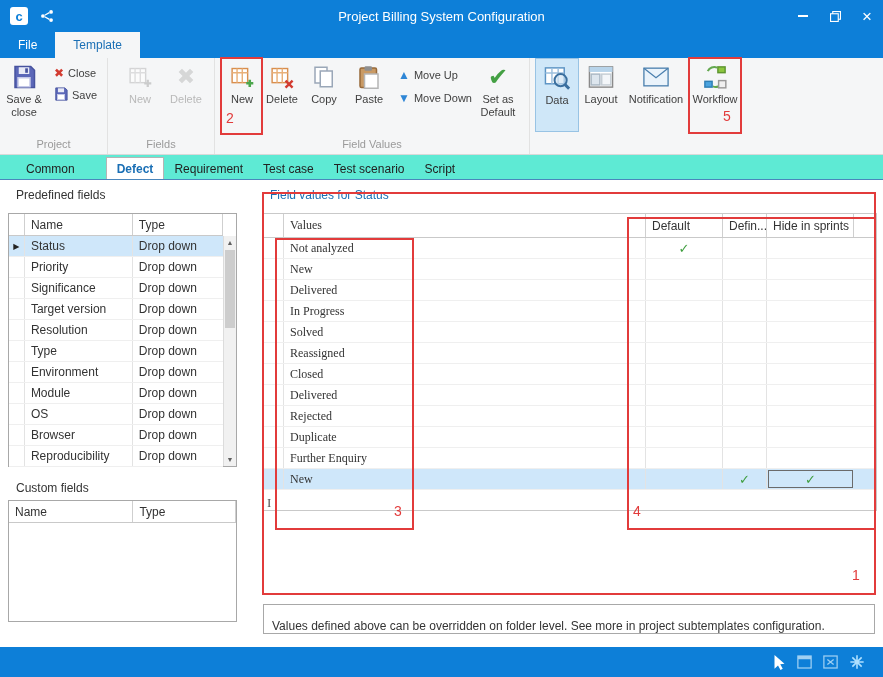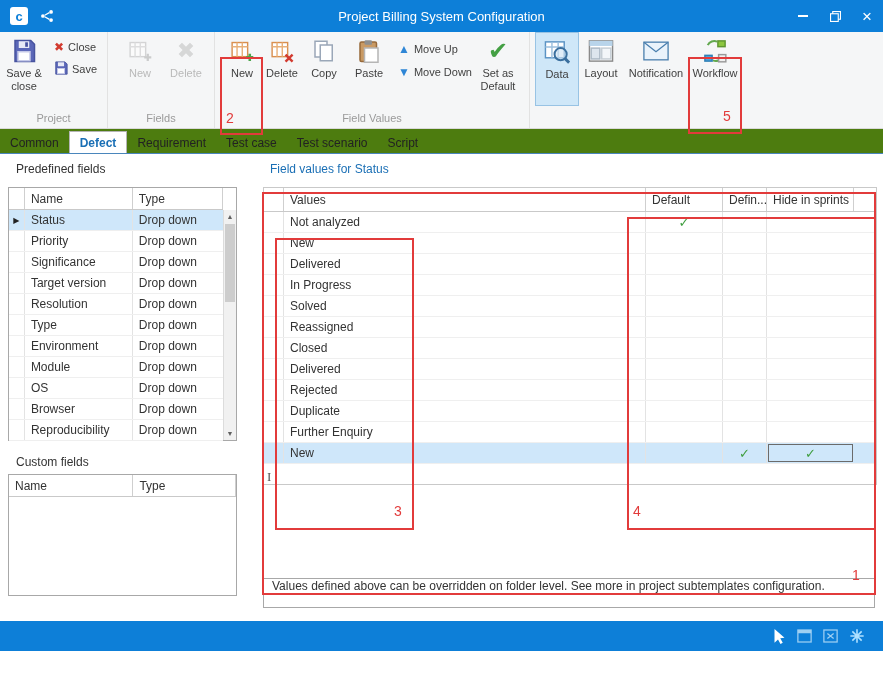--- a/index.html
+++ b/index.html
@@ -40,23 +40,23 @@
   .sm-col { display: flex; flex-direction: column; gap: 7px; padding: 8px 0 0 6px; width: 54px; }
   .rbtn-sm { display: flex; align-items: center; gap: 4px; font-size: 11px; color: #3f3f3f; white-space: nowrap; }
   .move-col { display: flex; flex-direction: column; gap: 9px; padding: 10px 0 0 6px; width: 78px; }
   .xred { color: #d23b30; font-size: 12px; font-weight: bold; }
   .bigx { font-size: 22px; color: #bdbdbd; line-height: 26px; }
   .bigcheck { font-size: 24px; color: #44a044; line-height: 28px; }
   .arrow-up, .arrow-down { color: #2e86d6; font-size: 12px; }
   .mleft4 { }
 
   
-  .cat-tabs { height: 25px; background: #4d7c0f; border-bottom: 1px solid #4a86bc; display: flex; align-items: flex-end; padding-left: 0; }
+  .cat-tabs { height: 25px; background: #5eead4; border-bottom: 1px solid #4a86bc; display: flex; align-items: flex-end; padding-left: 16px; }
   .ctab { padding: 4px 10px 3px; font-size: 12px; color: #222; }
-  .ctab.active { color: #1a6fb5; font-weight: bold; border: 1px solid #b5b5b5; border-bottom: none; background: #fff; }
+  .ctab.active { color: #1a6fb5; font-weight: bold; border: 1px solid #b5b5b5; border-bottom: none; background: #fff; margin-left: 21px; }
 
   
   .main { position: relative; height: 467px; background: #fff; }
   .panel-title { position: absolute; font-size: 12px; color: #333; }
   .panel-title.blue { color: #1a6fb5; }
 
   .grid { position: absolute; background: #fff; border: 1px solid #a8a8a8; }
   .grow { display: flex; height: 21px; border-bottom: 1px solid #efefef; align-items: stretch; }
   .gcell { padding: 0 6px; display: flex; align-items: center; border-right: 1px solid #e3e3e3; overflow: hidden; white-space: nowrap; }
   .ghead { height: 22px; border-bottom: 1px solid #c9c9c9; }
@@ -70,28 +70,28 @@
   .varrow { height: 13px; display: flex; align-items: center; justify-content: center; font-size: 7px; color: #606060; }
   .varrow.down { position: absolute; bottom: 0; left: 0; right: 0; }
   .vthumb { position: absolute; top: 14px; left: 1px; right: 1px; height: 78px; background: #cdcdcd; }
 
   .custom { left: 8px; top: 320px; width: 229px; height: 122px; }
   .cu-name { width: 125px; } .cu-type { width: 103px; border-right: none; }
 
   .values-grid { left: 263px; top: 33px; width: 614px; height: 298px; border: 1px solid #c9c9c9; }
   .values-grid .ghead { height: 24px; }
   .vind { width: 20px; border-right: 1px solid #e3e3e3; }
-  .c-val { width: 362px; }
+  .c-val { width: 362px; font-family: Liberation Serif, serif; }
   .c-def { width: 77px; } .c-dfn { width: 44px; } .c-hide { width: 87px; border-right: none; }
   .chk { justify-content: center; }
   .check { color: #3f9e3f; font-size: 13px; font-weight: bold; }
   .hdr-check { margin-left: 6px; }
   .cell-focus { outline: 1px solid #6b6b6b; outline-offset: -2px; }
 
-  .note-box { position: absolute; left: 263px; top: 424px; width: 612px; height: 30px; border: 1px solid #a8a8a8; display: flex; align-items: flex-start; padding: 0 8px; font-size: 12px; color: #333; background: #fff; }
+  .note-box { position: absolute; left: 263px; top: 424px; width: 612px; height: 30px; border: 1px solid #a8a8a8; display: flex; align-items: flex-end; padding: 0 8px; font-size: 12px; color: #333; background: #fff; }
 
   .ibeam { position: absolute; left: 267px; top: 315px; font-family: "Liberation Serif", serif; font-size: 13px; color: #555; z-index: 30; }
 
   
   .statusbar { height: 30px; background: #0d7fd8; display: flex; align-items: center; }
   .sb-icons { margin-left: auto; display: flex; align-items: center; gap: 11px; padding-right: 18px; }
   .sb-icon { display: flex; align-items: center; justify-content: center; }
 
   
   .anno { position: absolute; border: 2px solid #e23b3b; z-index: 60; pointer-events: none; }
@@ -131,20 +131,24 @@
             <rect x="2.5" y="0.5" width="7" height="7" fill="none" stroke="#fff"></rect>
             <rect x="0.5" y="2.5" width="7" height="7" fill="#0d7fd8" stroke="#fff"></rect>
           </svg>
       </div>
       <div class="tb-btn">
           <span class="close-glyph">×</span>
         </div>
     </div>
   </div>
 
+  <div class="ribbon-tabs">
+    <div class="rtab">File</div>
+    <div class="rtab active">Template</div>
+  </div>
 
   <div class="ribbon">
 
     <div class="rgroup g-project">
       <div class="rgroup-buttons">
         <div class="rbtn-lg w48 mleft4">
           <span class="ricon">
             <svg width="24" height="24" viewBox="0 0 16 16">
                 <path d="M2 1h10.5L15 3.5V15H2z" fill="#5b67b8" stroke="#47539e"></path>
                 <rect x="4.5" y="1.5" width="7" height="4.5" fill="#e8eaf6"></rect>

